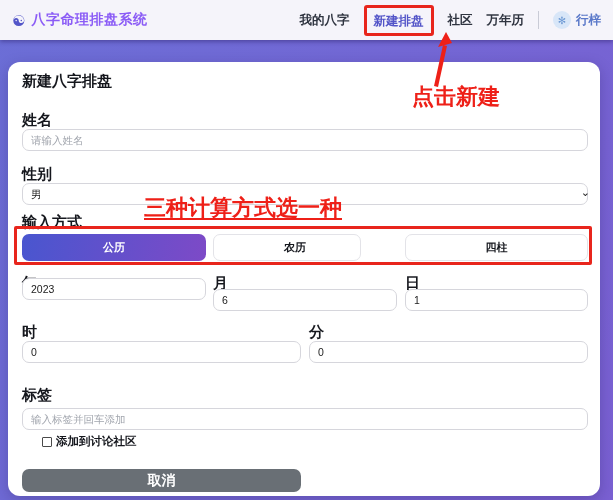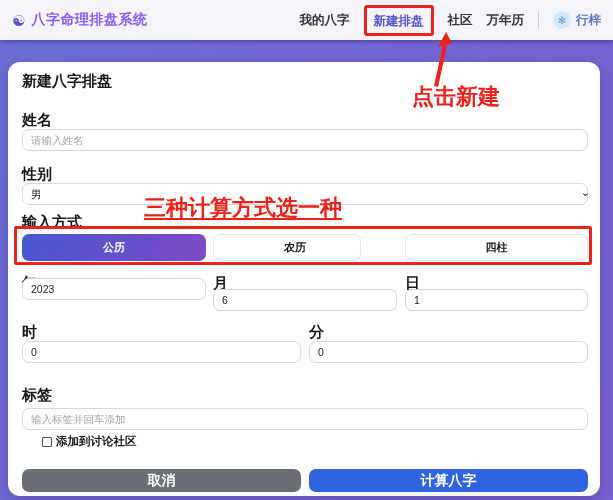--- a/index.html
+++ b/index.html
@@ -119,21 +119,20 @@
 
     <div class="lbl" style="left:14px; top:324px;">标签</div>
     <input class="inp" style="top: 346px;" placeholder="输入标签并回车添加">
 
     <div class="chkrow">
       <span class="chk"></span>
       <span class="chklbl">添加到讨论社区</span>
     </div>
 
     <button class="btn btn-cancel">取消</button>
-    <button class="btn btn-calc">计算八字</button>
 
     <div class="annot annot-method" style="top:131px; left:136px;">三种计算方式选一种</div>
   </div>
 
   <div class="annot annot-click">点击新建</div>
   <svg class="arrow-svg" viewBox="0 0 36 58">
     <polygon points="10,56 14,57 23,16 19,15" fill="#ee2018"></polygon>
     <polygon points="22,2 14,17 28,13" fill="#ee2018"></polygon>
   </svg>
 

